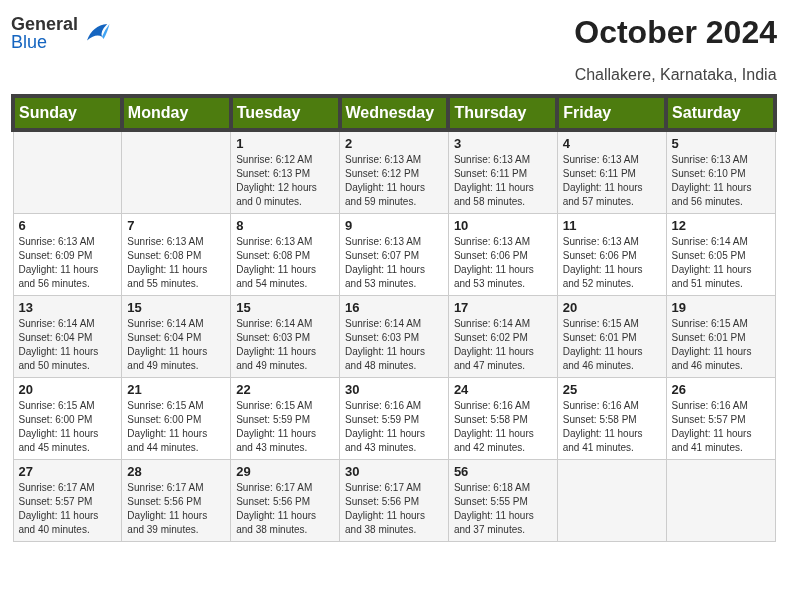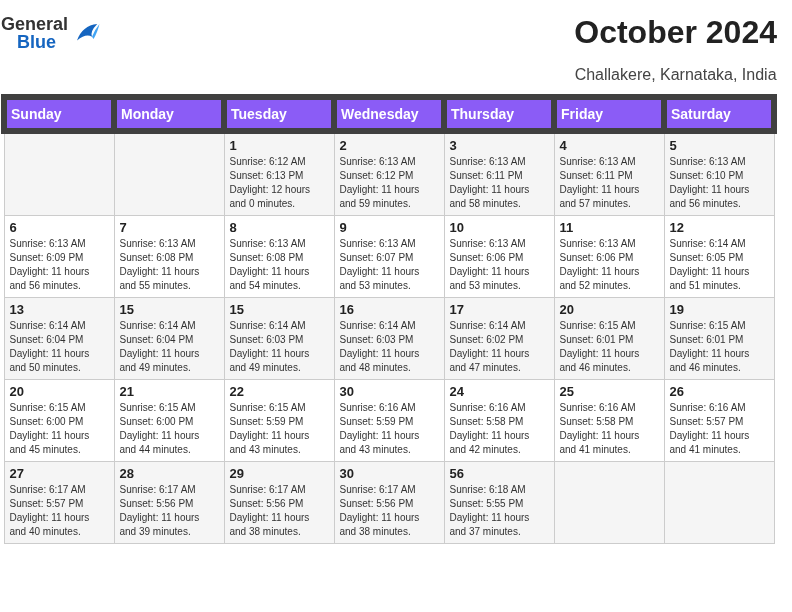--- a/index.html
+++ b/index.html
@@ -6,21 +6,21 @@
     body {
       font-family: Arial, sans-serif;
       background: #fff;
       width: 792px;
       min-height: 612px;
       padding: 0;
     }
     .container {
       width: 792px;
       background: #fff;
-      padding: 15px 15px 10px 1px;
+      padding: 15px 15px 10px 11px;
     }
     .header {
       display: flex;
       align-items: flex-start;
       justify-content: space-between;
       margin-bottom: 10px;
     }
     .logo {
       display: flex;
       align-items: center;
@@ -30,23 +30,22 @@
       flex-direction: column;
       line-height: 1;
     }
     .logo-general {
       font-size: 18px;
       font-weight: bold;
       color: #333;
     }
     .logo-blue {
       font-size: 18px;
-      font-weight: bold;
+      font-weight: normal;
       color: #1565c0;
-      margin-left: 16px;
     }
     .logo-bird {
       width: 30px;
       height: 30px;
       margin-left: 3px;
     }
     .title-block {
       text-align: center;
     }
     .month-title {
@@ -59,27 +58,27 @@
       font-size: 16px;
       color: #444;
       margin-top: 16px;
     }
     table {
       width: 100%;
       border-collapse: collapse;
       table-layout: fixed;
     }
     thead th {
-      background: #8b5cf6;
+      background: #4d7c0f;
       color: #fff;
-      font-size: 14px;
+      font-size: 16px;
       font-weight: bold;
       padding: 6px 4px;
       text-align: left;
-      border: 6px solid #404040;
+      border: 4px solid #404040;
     }
     tbody td {
       vertical-align: top;
       border: 1px solid #ccc;
       padding: 4px 5px;
       font-size: 10.5px;
       color: #333;
       height: 80px;
       background: #fff;
     }

